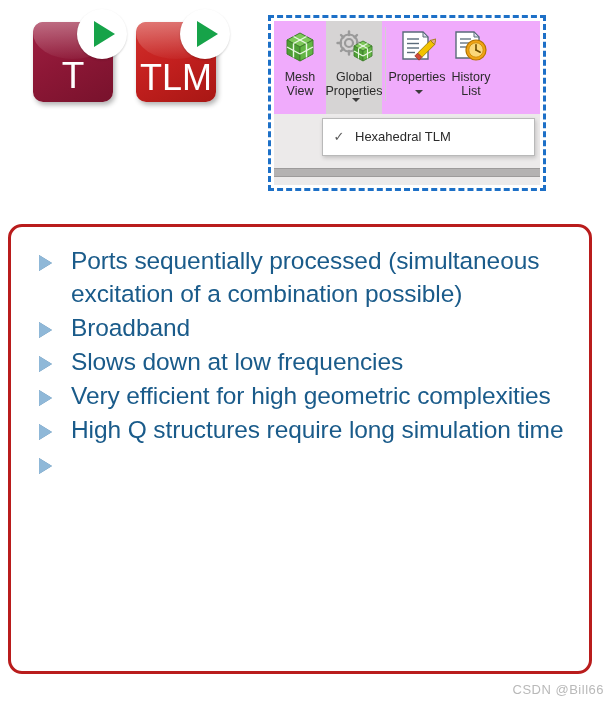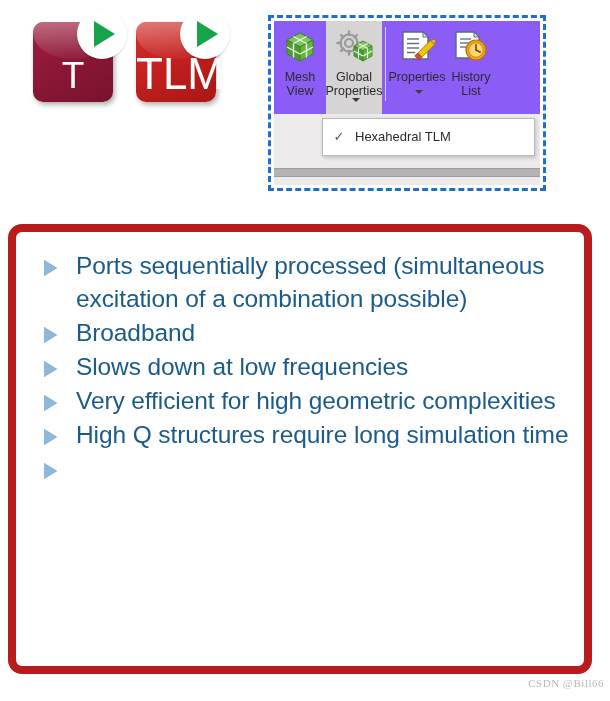--- a/index.html
+++ b/index.html
@@ -46,21 +46,21 @@
     text-align: center;
     color: #ffffff;
     font-family: "Liberation Sans", sans-serif;
     font-weight: 400;
     letter-spacing: 0px;
     line-height: 1;
   }
   #icon-t { left: 33px; top: 22px; background: linear-gradient(150deg, #9e2042 0%, #8d1736 45%, #78122c 100%); }
   #icon-t .glyph { font-size: 37px; bottom: 8px; }
   #icon-tlm { left: 136px; top: 22px; background: linear-gradient(150deg, #d2312c 0%, #c4201f 45%, #a81714 100%); }
-  #icon-tlm .glyph { font-size: 44px; bottom: 6px; }
+  #icon-tlm .glyph { font-size: 36px; bottom: 6px; }
   .play-badge {
     position: absolute;
     right: -14px; top: -13px;
     width: 50px; height: 50px;
     border-radius: 50%;
     background: #ffffff;
     box-shadow: 0 1px 2px rgba(0,0,0,0.18);
     display: flex; align-items: center; justify-content: center;
   }
   .play-badge .tri {
@@ -82,21 +82,21 @@
   #ribbon {
     position: absolute;
     inset: 3px;
     background: #eceaea;
     overflow: hidden;
   }
   #ribbon-row {
     position: absolute;
     left: 0; top: 0; right: 0;
     height: 93px;
-    background: #8b5cf6;
+    background: #f0abfc;
     display: flex;
     align-items: flex-start;
   }
   .rib-btn {
     width: 52px;
     height: 93px;
     padding-top: 6px;
     box-sizing: border-box;
     display: flex;
     flex-direction: column;
@@ -176,21 +176,21 @@
     color: #5a5a5a;
     font-size: 13px;
   }
   .menu-text { }
 
   
   #content-panel {
     position: absolute;
     left: 8px; top: 224px;
     width: 584px; height: 450px;
-    border: 8px solid #b91c1c;
+    border: 3px solid #b91c1c;
     border-radius: 14px;
     box-sizing: border-box;
     background: #ffffff;
   }
   #bullet-list {
     position: absolute;
     left: 28px; top: 17px;
     right: 14px;
   }
   .bullet-row {
@@ -215,25 +215,24 @@
   .bullet-text {
     font-size: 24.5px;
     line-height: 33px;
     color: #1a5b8a;
     letter-spacing: -0.1px;
   }
 
   
   #watermark {
     position: absolute;
-    right: 6px; bottom: 12px;
-    font-size: 11px;
+    right: 6px; bottom: 4px;
+    font-size: 13px;
     color: #b9b9b9;
     letter-spacing: 0.5px;
-    font-family: Liberation Serif, serif;
   }
 </style>
 </head>
 <body>
 
 <div id="app-icons">
 
   <div class="app-icon" id="icon-t">
     <div class="face">
       <div class="gloss"></div>

